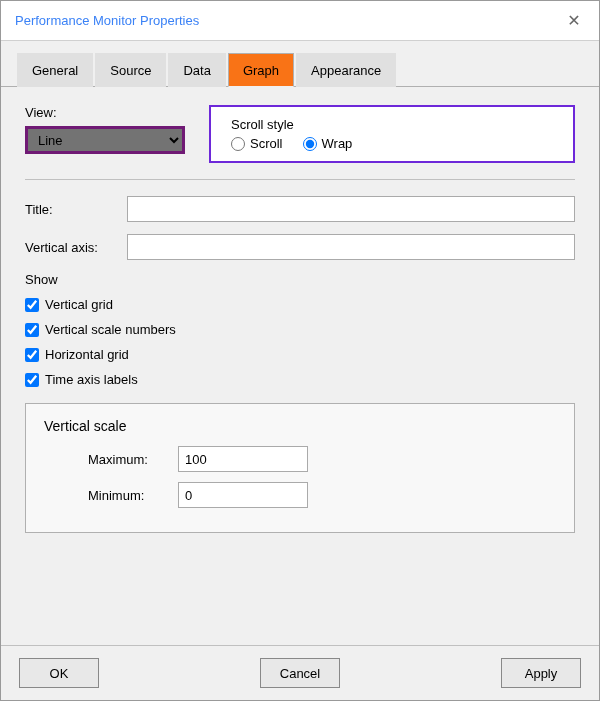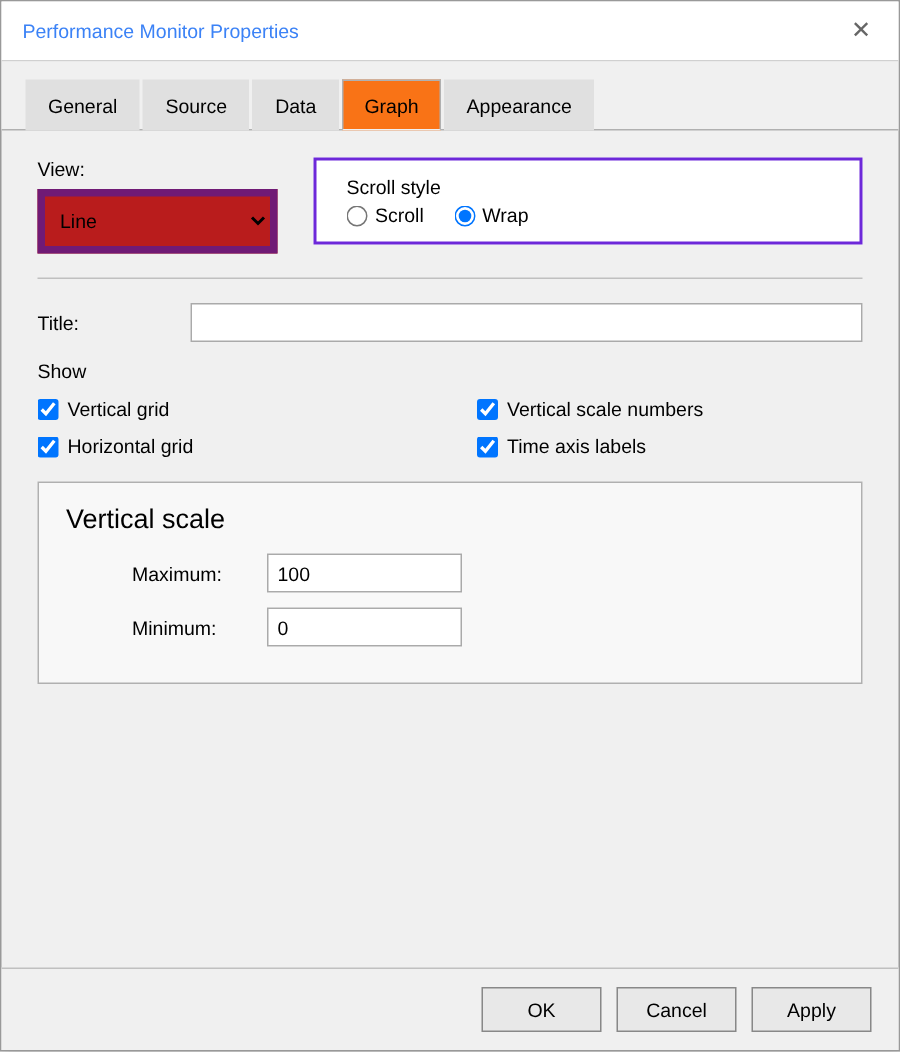--- a/index.html
+++ b/index.html
@@ -109,23 +109,23 @@
       display: flex;
       flex-direction: column;
     }
 
     .view-section label {
       margin-bottom: 6px;
     }
 
     select {
       width: 160px;
-      height: 43px;
-      border: 5px solid #701a75;
-      background: #b91c1c;
+      height: 28px;
+      border: 3px solid #701a75;
+      background: #737373;
       padding: 0 6px;
       font-size: 13px;
       appearance: auto;
     }
 
     .scroll-style-box {
       border: 2px solid #6d28d9;
       background: #fff;
       padding: 10px 20px;
       display: flex;
@@ -184,21 +184,21 @@
       margin-top: 4px;
       margin-bottom: 16px;
     }
 
     .show-section .section-label {
       margin-bottom: 10px;
     }
 
     .checkbox-grid {
       display: grid;
-      grid-template-columns: 1fr 1fr;
+      grid-template-columns: 1fr;
       gap: 10px 36px;
     }
 
     .checkbox-item {
       display: flex;
       align-items: center;
       gap: 6px;
       cursor: pointer;
       font-size: 13px;
     }
@@ -211,21 +211,21 @@
 
     .vertical-scale-box {
       border: 1px solid #b0b0b0;
       background: #f8f8f8;
       padding: 14px 18px;
       margin-top: 8px;
     }
 
     .vertical-scale-title {
       margin-bottom: 12px;
-      font-size: 18px;
+      font-size: 14px;
     }
 
     .scale-field-row {
       display: flex;
       align-items: center;
       margin-bottom: 10px;
       gap: 10px;
     }
 
     .scale-field-label {
@@ -239,21 +239,21 @@
       height: 26px;
       border: 1px solid #aaa;
       background: #fff;
       padding: 0 6px;
       font-size: 13px;
     }
 
     .footer {
       padding: 12px 18px;
       display: flex;
-      justify-content: flex-end;
+      justify-content: space-between;
       gap: 10px;
       border-top: 1px solid #c0c0c0;
       background: #f0f0f0;
     }
 
     .btn {
       min-width: 80px;
       height: 30px;
       padding: 0 16px;
       font-size: 13px;
@@ -331,20 +331,24 @@
       </div>
     </div>
 
     <div class="divider"></div>
 
     <div class="field-row">
       <span class="field-label">Title:</span>
       <input type="text" class="text-input" value="" style="">
     </div>
 
+    <div class="field-row">
+      <span class="field-label">Vertical axis:</span>
+      <input type="text" class="text-input" value="" style="">
+    </div>
 
     <div class="show-section">
       <div class="section-label">Show</div>
       <div class="checkbox-grid">
         <label class="checkbox-item">
           <input type="checkbox" checked="" style="">
           <span>Vertical grid</span>
         </label>
         <label class="checkbox-item">
           <input type="checkbox" checked="" style="">

